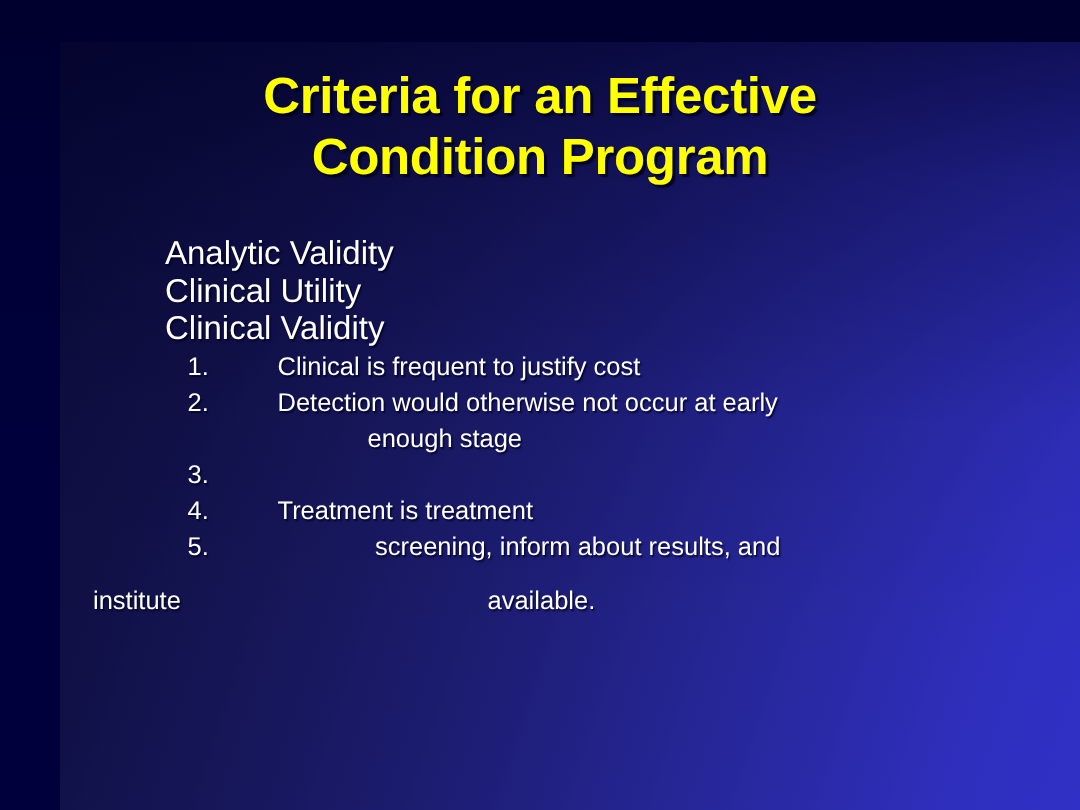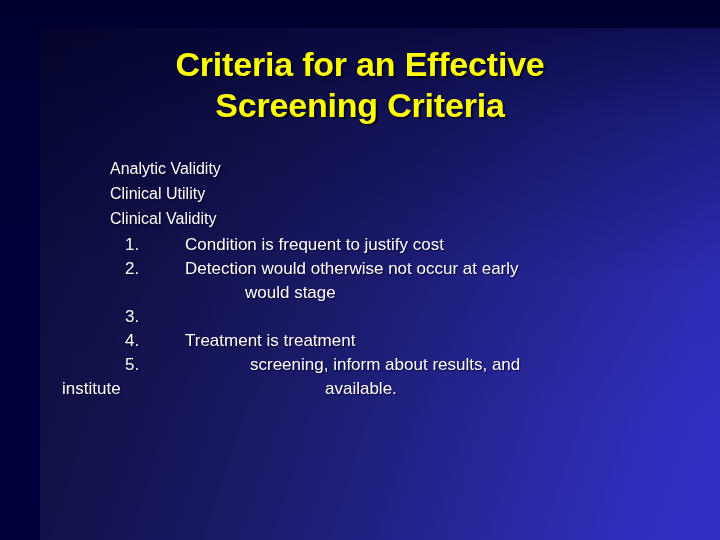--- a/index.html
+++ b/index.html
@@ -89,21 +89,21 @@
     left: 0;
     width: 720px;
     color: #ffffff;
     font-size: 19px;
     line-height: 25px;
     text-shadow: 1px 1px 1px rgba(0,0,35,0.8);
   }
 
   .level1 {
     padding-left: 110px;
-    font-size: 16px;
+    font-size: 22px;
     line-height: 25px;
     white-space: nowrap;
   }
 
   .numlist {
     margin-top: 2px;
     font-size: 17px;
     line-height: 24px;
   }
   .numrow {
@@ -127,21 +127,21 @@
   }
   .cont-wide {
     display: block;
     padding-left: 65px;
   }
 
   
   .tail-row {
     position: relative;
     height: 24px;
-    margin-top: 0;
+    margin-top: 12px;
   }
   .tail-row .orphan {
     position: absolute;
     left: 62px;
     top: 0;
     white-space: nowrap;
   }
   .tail-row .tail-indent {
     position: absolute;
     left: 325px;
@@ -155,40 +155,40 @@
 <div id="slide">
 
   <div class="matte"></div>
   <div class="gradient-field"></div>
   <div class="gradient-veil"></div>
 
   <div id="content">
 
     <div class="title">
       <span class="tline">Criteria for an Effective</span>
-      <span class="tline">Screening Criteria</span>
+      <span class="tline">Condition Program</span>
     </div>
 
     <div class="body-text">
 
       <div class="level1">Analytic Validity</div>
       <div class="level1">Clinical Utility</div>
       <div class="level1">Clinical Validity</div>
 
       <div class="numlist">
 
         <div class="numrow">
           <span class="num">1.</span>
-          <span class="txt">Condition is frequent to justify cost</span>
+          <span class="txt">Clinical is frequent to justify cost</span>
         </div>
 
         <div class="numrow">
           <span class="num">2.</span>
           <span class="txt">Detection would otherwise not occur at early</span>
-          <span class="cont">would stage</span>
+          <span class="cont">enough stage</span>
         </div>
 
         <div class="numrow">
           <span class="num">3.</span>
         </div>
 
         <div class="numrow">
           <span class="num">4.</span>
           <span class="txt">Treatment is treatment</span>
         </div>

